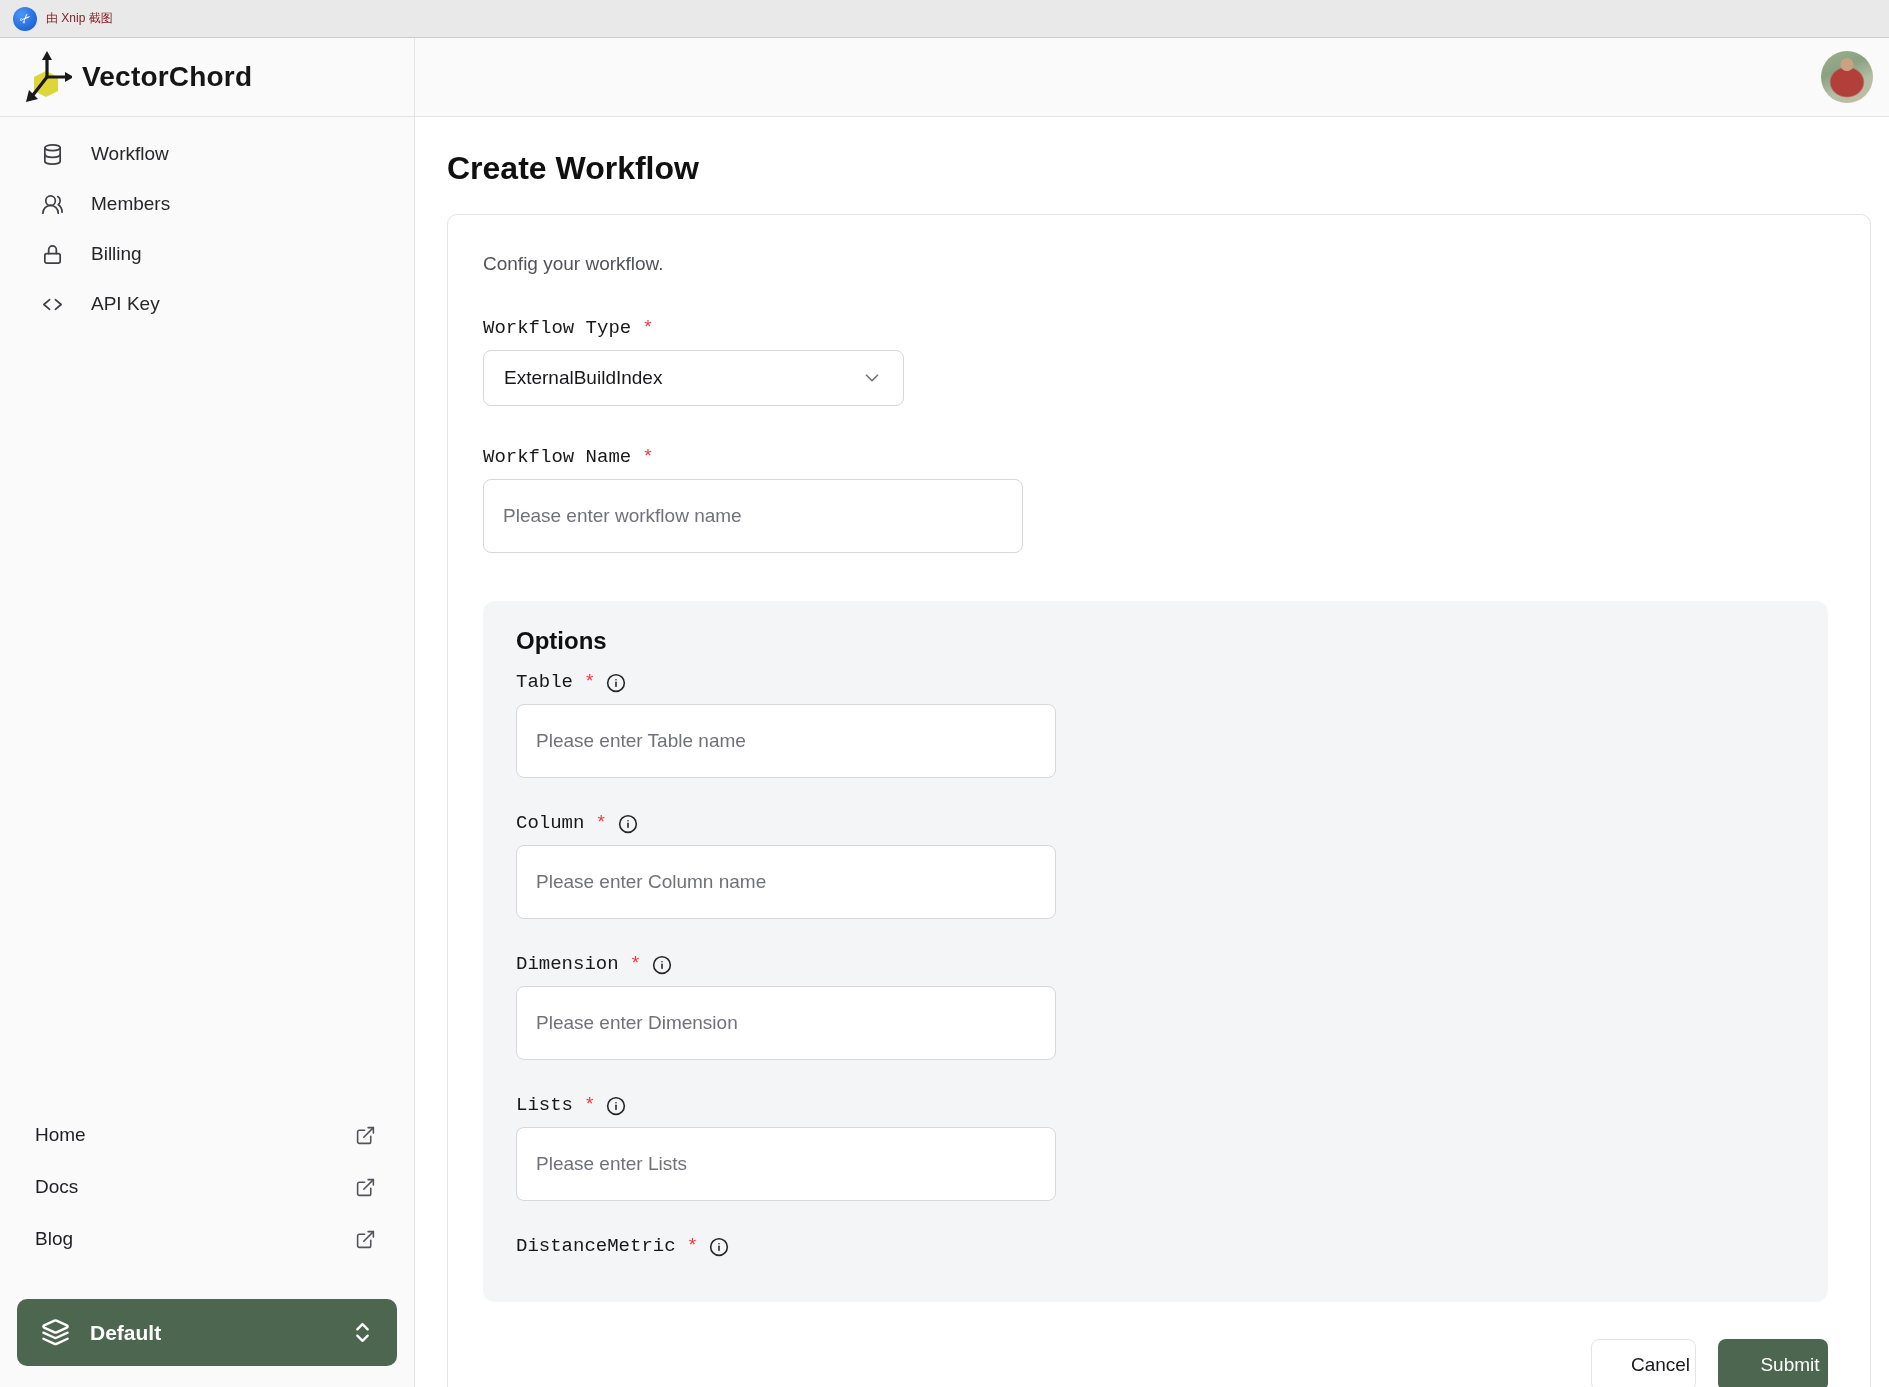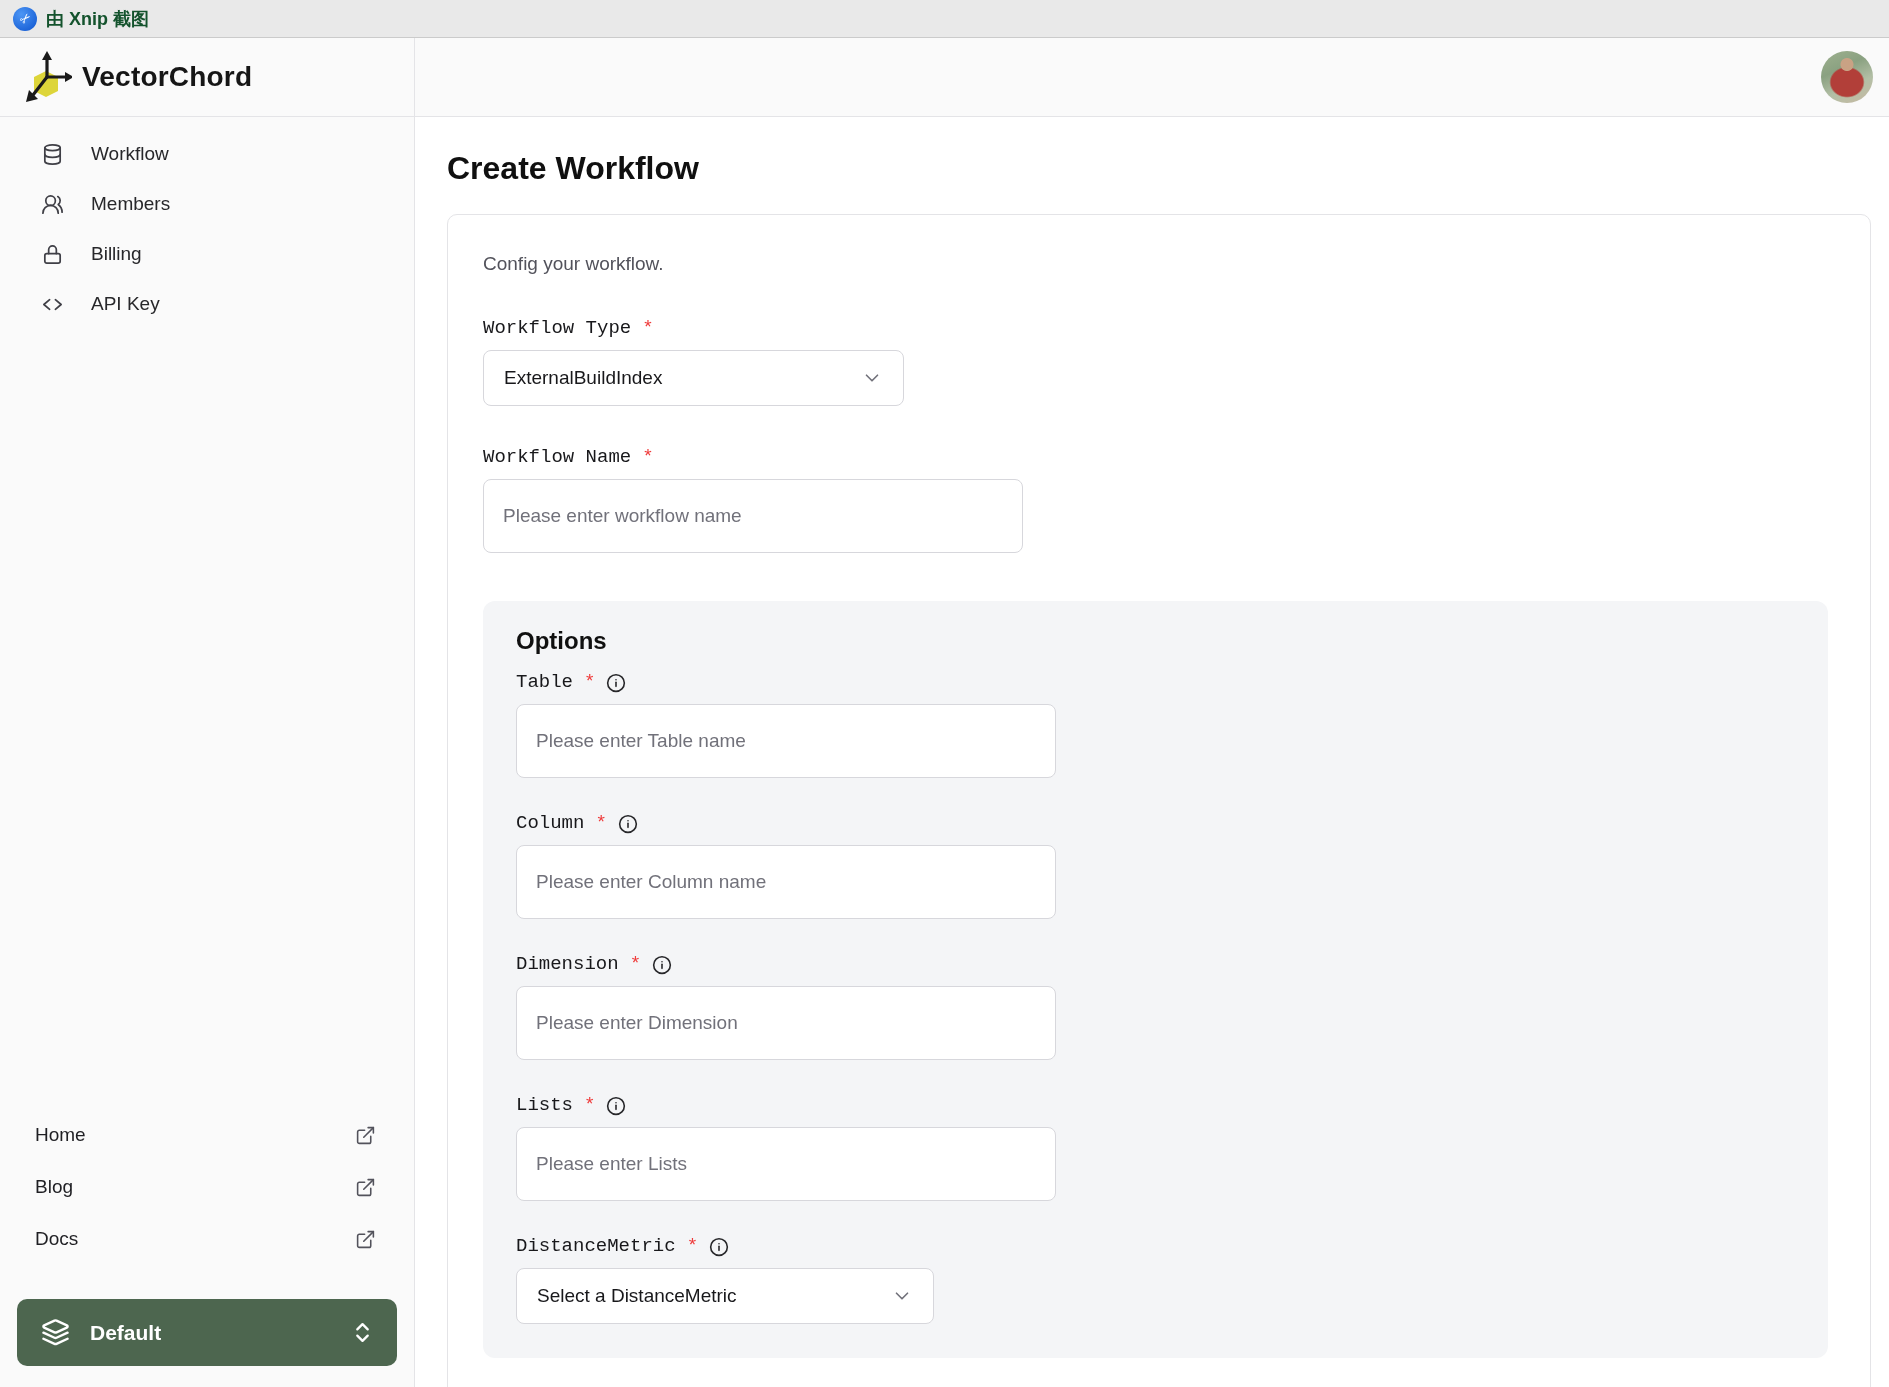--- a/index.html
+++ b/index.html
@@ -13,21 +13,21 @@
     height:38px; background:#e9e9e9; border-bottom:1px solid #cbcbcb;
     display:flex; align-items:center; padding-left:13px; gap:9px;
   }
   .xnip-icon {
     width:24px; height:24px; border-radius:50%;
     background:radial-gradient(circle at 35% 30%, #4c96f5, #1d64d8 75%);
     color:#fff; display:flex; align-items:center; justify-content:center;
     font-size:13px; line-height:1;
   }
   .xnip-icon span { transform:rotate(-45deg); display:block; }
-  .xnip-label { font-size:18px; color:#14532d;font-weight:bold; }
+  .xnip-label { font-size:12px; color:#7f1d1d; }
 
   
   .app { display:flex; height:1349px; }
   .sidebar {
     width:483px; background:#fafafa; border-right:1px solid #e4e4e7;
     display:flex; flex-direction:column;
   }
   .sidebar-header {
     height:79px; flex:0 0 79px; display:flex; align-items:center;
     padding-left:25px; gap:10px; border-bottom:1px solid #e4e4e7;
@@ -207,31 +207,31 @@
         <span class="label">Home</span>
         <span class="icon">
           <svg width="21" height="21" viewBox="0 0 24 24" fill="none" stroke="currentColor" stroke-width="1.8" stroke-linecap="round" stroke-linejoin="round">
               <path d="M15 3h6v6"></path>
               <path d="M10 14 21 3"></path>
               <path d="M18 13v6a2 2 0 0 1-2 2H5a2 2 0 0 1-2-2V8a2 2 0 0 1 2-2h6"></path>
             </svg>
         </span>
       </div>
       <div class="link-row">
-        <span class="label">Blog</span>
+        <span class="label">Docs</span>
         <span class="icon">
           <svg width="21" height="21" viewBox="0 0 24 24" fill="none" stroke="currentColor" stroke-width="1.8" stroke-linecap="round" stroke-linejoin="round">
               <path d="M15 3h6v6"></path>
               <path d="M10 14 21 3"></path>
               <path d="M18 13v6a2 2 0 0 1-2 2H5a2 2 0 0 1-2-2V8a2 2 0 0 1 2-2h6"></path>
             </svg>
         </span>
       </div>
       <div class="link-row">
-        <span class="label">Docs</span>
+        <span class="label">Blog</span>
         <span class="icon">
           <svg width="21" height="21" viewBox="0 0 24 24" fill="none" stroke="currentColor" stroke-width="1.8" stroke-linecap="round" stroke-linejoin="round">
               <path d="M15 3h6v6"></path>
               <path d="M10 14 21 3"></path>
               <path d="M18 13v6a2 2 0 0 1-2 2H5a2 2 0 0 1-2-2V8a2 2 0 0 1 2-2h6"></path>
             </svg>
         </span>
       </div>
     </div>
 
@@ -351,28 +351,20 @@
               <span>DistanceMetric</span>
               <span class="req">*</span>
               <span class="info-icon">
                 <svg width="20" height="20" viewBox="0 0 24 24" fill="none" stroke="currentColor" stroke-width="1.9" stroke-linecap="round">
                     <circle cx="12" cy="12" r="10"></circle>
                     <path d="M12 16v-5"></path>
                     <path d="M12 8h.01"></path>
                   </svg>
               </span>
             </div>
-            <div class="select-box dm-select">
-              <span class="value">Select a DistanceMetric</span>
-              <span class="chev">
-                <svg width="22" height="22" viewBox="0 0 24 24" fill="none" stroke="currentColor" stroke-width="1.8" stroke-linecap="round" stroke-linejoin="round">
-                    <path d="m6 9 6 6 6-6"></path>
-                  </svg>
-              </span>
-            </div>
           </div>
         </div>
 
         <div class="actions">
           <button class="btn btn-cancel">Cancel</button>
           <button class="btn btn-submit">Submit</button>
         </div>
       </div>
     </div>
   </div>

